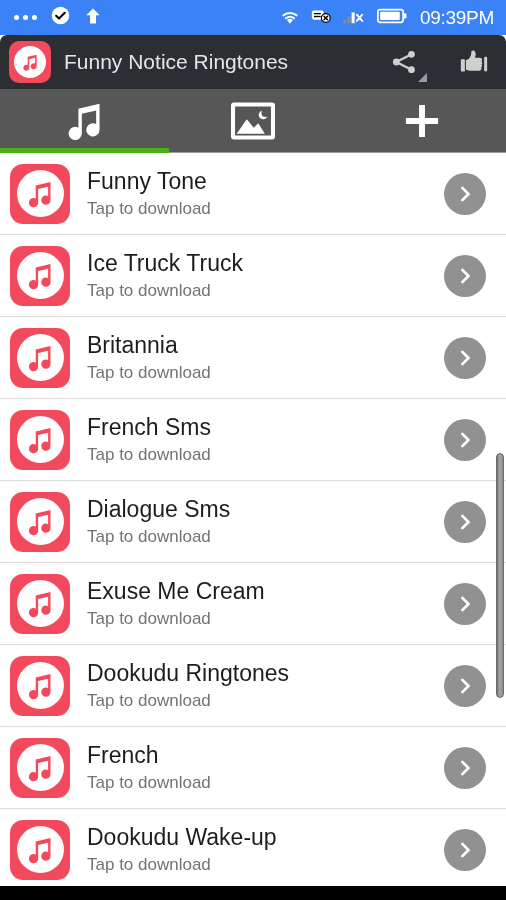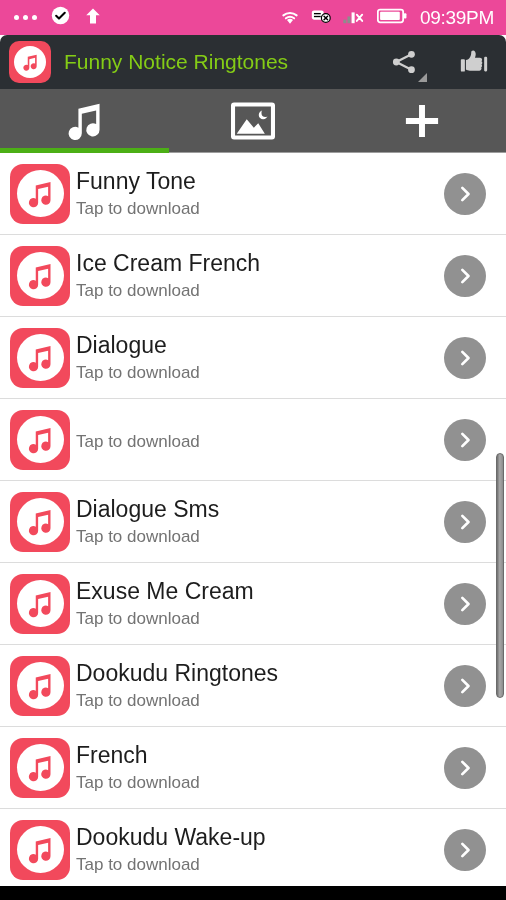--- a/index.html
+++ b/index.html
@@ -12,21 +12,21 @@
   #screen {
     position:relative;
     width:506px; height:900px;
     background:#ffffff;
     overflow:hidden;
   }
 
   
   .statusbar {
     height:35px;
-    background:#ec4899;
+    background:#3b82f6;
     display:flex;
     align-items:center;
     padding:0 8px 0 14px;
     position:relative;
   }
   .sb-left { display:flex; align-items:center; gap:14px; }
   .sb-right {
     margin-left:auto;
     display:flex;
     align-items:center;
@@ -59,21 +59,21 @@
     display:flex; align-items:center; justify-content:center;
     flex:0 0 auto;
   }
   .app-logo .disc {
     width:32px; height:32px;
     border-radius:50%;
     background:#ffffff;
     display:flex; align-items:center; justify-content:center;
   }
   .ab-title {
-    color:#84cc16;
+    color:#e5e5e5;
     font-size:21px;
     margin-left:13px;
     white-space:nowrap;
     overflow:hidden;
   }
   .ab-actions {
     margin-left:auto;
     display:flex;
     align-items:center;
     gap:34px;
@@ -142,21 +142,21 @@
     display:flex; align-items:center; justify-content:center;
     flex:0 0 auto;
   }
   .row-icon .disc {
     width:47px; height:47px;
     border-radius:50%;
     background:#ffffff;
     display:flex; align-items:center; justify-content:center;
   }
   .row-text {
-    margin-left:6px;
+    margin-left:17px;
     display:flex;
     flex-direction:column;
     justify-content:center;
     flex:1 1 auto;
     min-width:0;
   }
   .row-title {
     font-size:23px;
     color:#1d1d1d;
     line-height:1.15;
@@ -361,58 +361,59 @@
 
     <div class="row">
       <div class="row-icon">
           <div class="disc">
         <svg width="30" height="30" viewBox="0 0 24 24">
               <path d="M20.4 2.4 8.6 5.1v10.6a3.7 3.7 0 1 0 1.9 3.2V7.9l8-1.8v7.6a3.7 3.7 0 1 0 1.9 3.2z" fill="#f2495c"></path>
             </svg>
       </div>
         </div>
       <div class="row-text">
-        <span class="row-title">Ice Cream French</span>
-        <span class="row-sub">Tap to download</span>
-      </div>
-      <div class="row-go">
-        <svg width="20" height="20" viewBox="0 0 24 24">
-            <path d="M8.8 4.6 16.2 12l-7.4 7.4" fill="none" stroke="#fff" stroke-width="3.2" stroke-linecap="round" stroke-linejoin="round"></path>
-          </svg>
-      </div>
-    </div>
-
-    <div class="row">
-      <div class="row-icon">
-          <div class="disc">
-        <svg width="30" height="30" viewBox="0 0 24 24">
-              <path d="M20.4 2.4 8.6 5.1v10.6a3.7 3.7 0 1 0 1.9 3.2V7.9l8-1.8v7.6a3.7 3.7 0 1 0 1.9 3.2z" fill="#f2495c"></path>
-            </svg>
-      </div>
-        </div>
-      <div class="row-text">
-        <span class="row-title">Dialogue</span>
-        <span class="row-sub">Tap to download</span>
-      </div>
-      <div class="row-go">
-        <svg width="20" height="20" viewBox="0 0 24 24">
-            <path d="M8.8 4.6 16.2 12l-7.4 7.4" fill="none" stroke="#fff" stroke-width="3.2" stroke-linecap="round" stroke-linejoin="round"></path>
-          </svg>
-      </div>
-    </div>
-
-    <div class="row">
-      <div class="row-icon">
-          <div class="disc">
-        <svg width="30" height="30" viewBox="0 0 24 24">
-              <path d="M20.4 2.4 8.6 5.1v10.6a3.7 3.7 0 1 0 1.9 3.2V7.9l8-1.8v7.6a3.7 3.7 0 1 0 1.9 3.2z" fill="#f2495c"></path>
-            </svg>
-      </div>
-        </div>
-      <div class="row-text">
+        <span class="row-title">Ice Truck Truck</span>
+        <span class="row-sub">Tap to download</span>
+      </div>
+      <div class="row-go">
+        <svg width="20" height="20" viewBox="0 0 24 24">
+            <path d="M8.8 4.6 16.2 12l-7.4 7.4" fill="none" stroke="#fff" stroke-width="3.2" stroke-linecap="round" stroke-linejoin="round"></path>
+          </svg>
+      </div>
+    </div>
+
+    <div class="row">
+      <div class="row-icon">
+          <div class="disc">
+        <svg width="30" height="30" viewBox="0 0 24 24">
+              <path d="M20.4 2.4 8.6 5.1v10.6a3.7 3.7 0 1 0 1.9 3.2V7.9l8-1.8v7.6a3.7 3.7 0 1 0 1.9 3.2z" fill="#f2495c"></path>
+            </svg>
+      </div>
+        </div>
+      <div class="row-text">
+        <span class="row-title">Britannia</span>
+        <span class="row-sub">Tap to download</span>
+      </div>
+      <div class="row-go">
+        <svg width="20" height="20" viewBox="0 0 24 24">
+            <path d="M8.8 4.6 16.2 12l-7.4 7.4" fill="none" stroke="#fff" stroke-width="3.2" stroke-linecap="round" stroke-linejoin="round"></path>
+          </svg>
+      </div>
+    </div>
+
+    <div class="row">
+      <div class="row-icon">
+          <div class="disc">
+        <svg width="30" height="30" viewBox="0 0 24 24">
+              <path d="M20.4 2.4 8.6 5.1v10.6a3.7 3.7 0 1 0 1.9 3.2V7.9l8-1.8v7.6a3.7 3.7 0 1 0 1.9 3.2z" fill="#f2495c"></path>
+            </svg>
+      </div>
+        </div>
+      <div class="row-text">
+        <span class="row-title">French Sms</span>
         <span class="row-sub">Tap to download</span>
       </div>
       <div class="row-go">
         <svg width="20" height="20" viewBox="0 0 24 24">
             <path d="M8.8 4.6 16.2 12l-7.4 7.4" fill="none" stroke="#fff" stroke-width="3.2" stroke-linecap="round" stroke-linejoin="round"></path>
           </svg>
       </div>
     </div>
 
     <div class="row">

